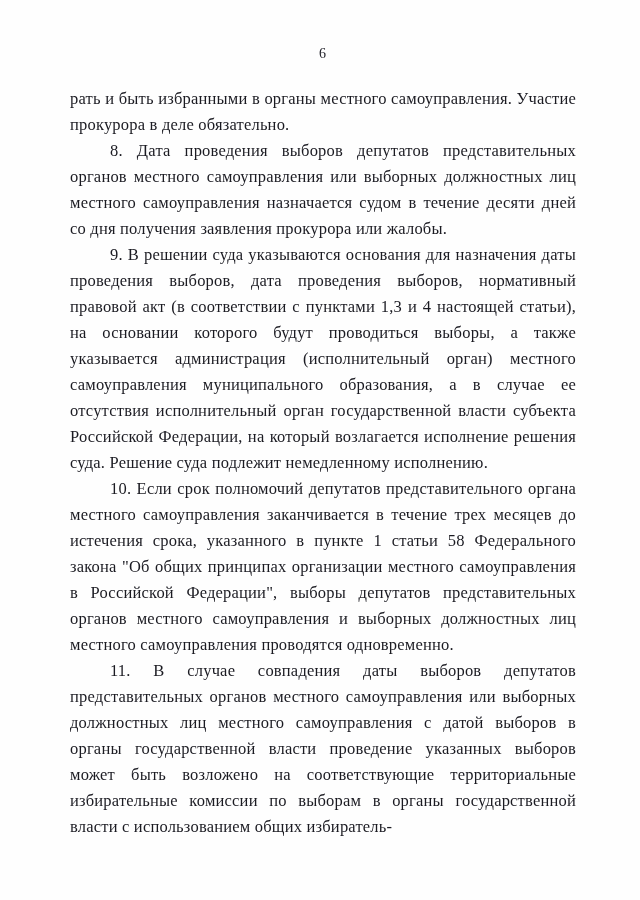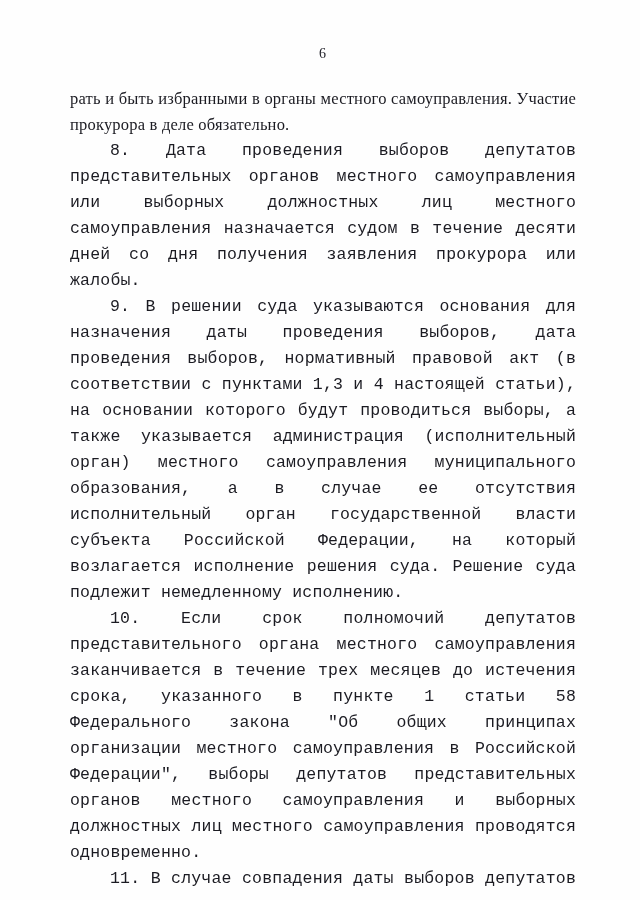--- a/index.html
+++ b/index.html
@@ -32,21 +32,20 @@
   .doc-text p {
     margin: 0;
     font-size: 16.5px;
     line-height: 26px;
     text-align: justify;
     text-justify: inter-word;
     letter-spacing: 0.2px;
   }
   .doc-text p.indent {
     text-indent: 40px;
-    font-family: Liberation Mono, monospace;
   }
 </style>
 </head>
 <body>
 
 <div class="scan-page">
   <div class="page-number">6</div>
 
   <div class="doc-text">
     <p>рать и быть избранными в органы местного самоуправления. Участие прокурора в деле обязательно.</p>

